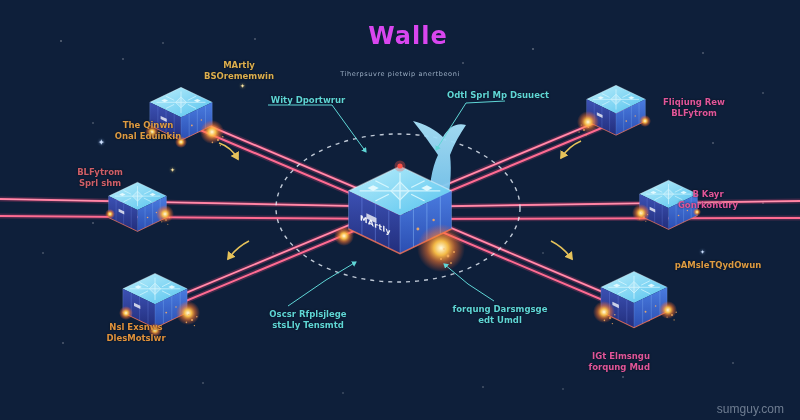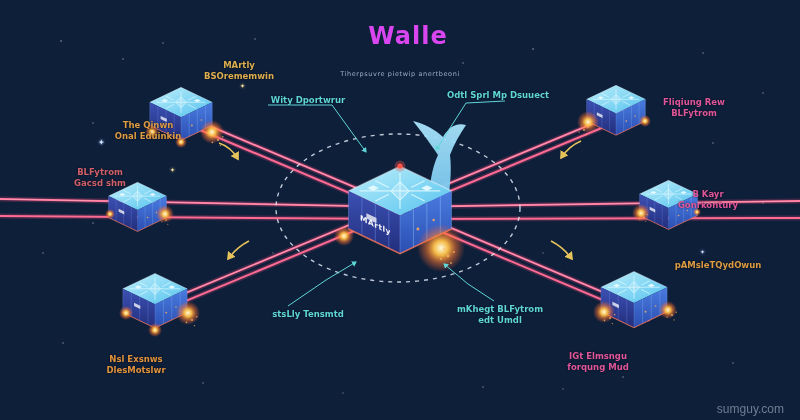--- a/index.html
+++ b/index.html
@@ -209,51 +209,52 @@
   <div class="lbl c-yellow" style="left:193px;top:60px;width:92px;">
     <span>MArtly</span>
     <span>BSOrememwin</span>
   </div>
   <div class="lbl c-orange" style="left:92px;top:110px;width:112px;margin-top:10px;">
     <span>The Qinwn</span>
     <span>Onal Eduinkin</span>
   </div>
   <div class="lbl c-red" style="left:52px;top:167px;width:96px;">
     <span>BLFytrom</span>
-    <span>Gacsd shm</span>
-  </div>
-  <div class="lbl c-orange2" style="left:78px;top:322px;width:116px;margin-top:32px;">
+    <span>Sprl shm</span>
+  </div>
+  <div class="lbl c-orange2" style="left:78px;top:322px;width:116px;">
     <span>Nsl Exsnws</span>
     <span>DlesMotslwr</span>
   </div>
   <div class="lbl c-cyan" style="left:246px;top:95px;width:124px;">
     <span>Wity Dportwrur</span>
   </div>
   <div class="lbl c-cyan" style="left:430px;top:90px;width:136px;">
     <span>Odtl Sprl Mp Dsuuect</span>
   </div>
   <div class="lbl c-cyan" style="left:246px;top:309px;width:124px;">
+    <span>Oscsr Rfplsjlege</span>
     <span>stsLly Tensmtd</span>
   </div>
   <div class="lbl c-cyan" style="left:432px;top:304px;width:136px;">
-    <span>mKhegt BLFytrom</span>
+    <span>forqung Darsmgsge</span>
     <span>edt Umdl</span>
   </div>
   <div class="lbl c-magenta" style="left:638px;top:70px;width:112px;">
     <span>Fliqiung Rew</span>
     <span>BLFytrom</span>
   </div>
   <div class="lbl c-magenta" style="left:652px;top:162px;width:112px;">
     <span>B Kayr</span>
     <span>Gonrkontury</span>
   </div>
   <div class="lbl c-orange" style="left:656px;top:260px;width:124px;">
     <span>pAMsleTQydOwun</span>
   </div>
-  <div class="lbl c-magenta" style="left:546px;top:324px;width:104px;">
+  <div class="lbl c-magenta" style="left:546px;top:324px;width:104px;text-align:right;">
     <span>IGt Elmsngu</span>
     <span>forqung Mud</span>
   </div>
 
   <div class="cube-face-label">MArtly</div>
 
   <div class="watermark">sumguy.com</div>
 </div>
 
 </body></html>

